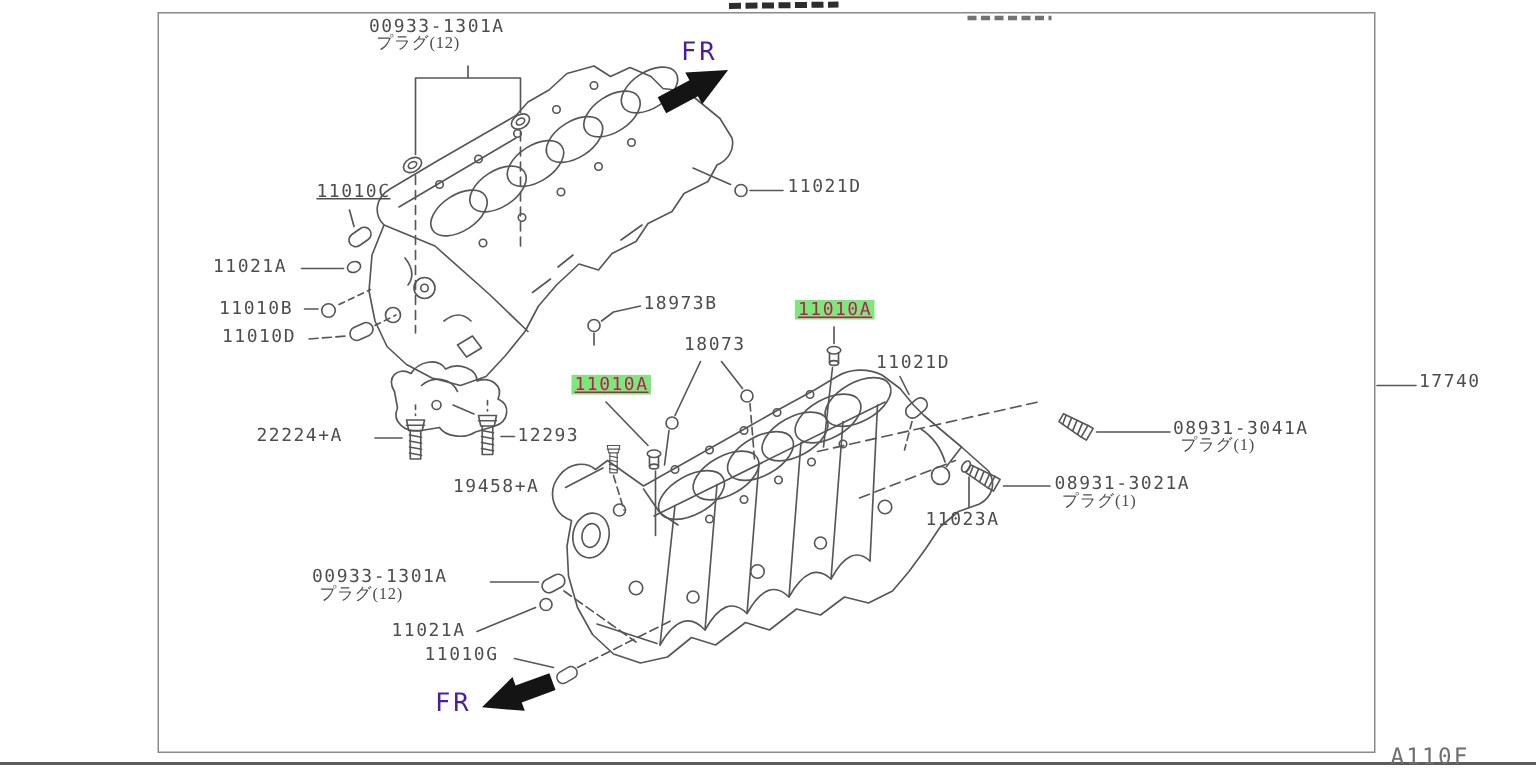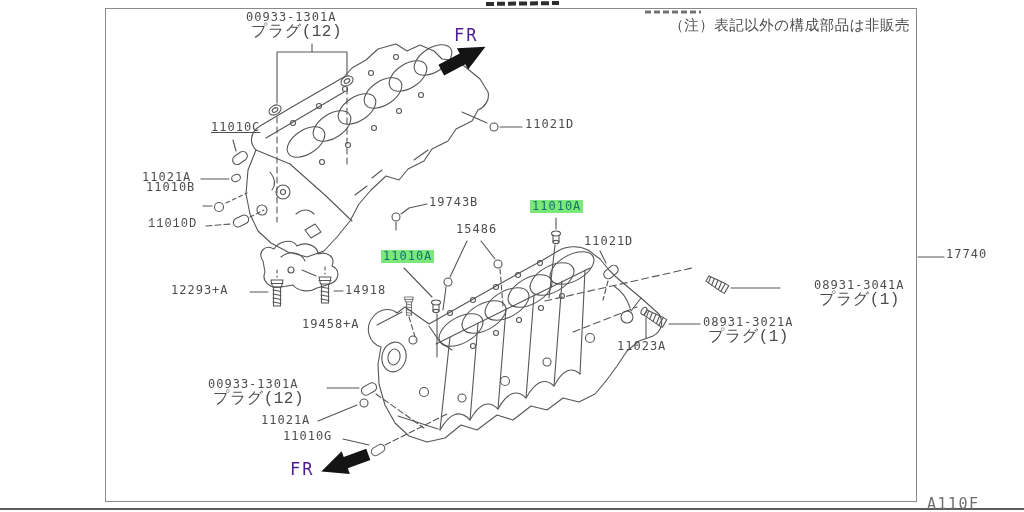--- a/index.html
+++ b/index.html
@@ -5,89 +5,88 @@
   html,body{margin:0;padding:0;}
   body{width:1024px;height:512px;background:#ffffff;overflow:hidden;position:relative;
        font-family:"DejaVu Sans Mono", monospace;}
   .screen{position:absolute;left:0;top:0;width:1024px;height:512px;}
   .frame{position:absolute;left:105px;top:8px;width:812px;height:494px;
          border:1px solid #8a8a8a;box-sizing:border-box;background:#fff;}
   .bottom-rule{position:absolute;left:0;top:508px;width:1024px;height:2px;background:#5c5c5c;}
   svg.art{position:absolute;left:0;top:0;width:1024px;height:512px;}
   .callout{position:absolute;color:#4d4d4d;white-space:nowrap;line-height:1.08;z-index:5;}
   .callout .pn{font-size:12px;letter-spacing:1px;}
-  .callout .sub{font-size:16px;letter-spacing:.5px;padding-left:5px;
-                font-family:Liberation Mono, monospace;}
+  .callout .sub{font-size:11px;letter-spacing:.5px;padding-left:5px;
+                font-family:Liberation Serif, serif;}
   .callout.hl .pn{padding:0 2px;}
   .note{position:absolute;top:16px;left:660px;width:250px;text-align:right;font-size:14.5px;
         letter-spacing:.5px;color:#4d4d4d;font-family:"DejaVu Sans", sans-serif;z-index:5;}
   .fr{position:absolute;font-size:17px;letter-spacing:2px;color:#4c1d95;z-index:5;}
   .fr.top{left:454px;top:25px;}
   .fr.bottom{left:290px;top:459px;}
   .sheet-code{position:absolute;left:927px;top:495px;font-size:15px;letter-spacing:1.5px;
               color:#6e6e6e;z-index:5;}
 </style>
-<style>.callout.hl{background:#7de87a;}.callout.hl .pn{color:#0f766e;}.callout{color:#4d4d4d;}</style></head>
+<style>.callout.hl{background:#7de87a;}.callout.hl .pn{color:#be185d;text-decoration:underline;}.callout{color:#4d4d4d;}</style></head>
 <body>
 
 <div class="screen">
 
   <div class="frame"></div>
   <div class="bottom-rule"></div>
 
-  <div class="note">（注）表記以外の構成部品は非販売</div>
   <div class="fr top">FR</div>
   <div class="fr bottom">FR</div>
   <div class="sheet-code">A110F 0175</div>
 
   <div style="position:absolute;left:0;top:0;">
       <div class="callout" style="left: 246px; top: 11px;">
         <div class="pn">00933-1301A</div>
         <div class="sub">プラグ(12)</div>
       </div>
       <div class="callout" style="left: 211px; top: 121px; text-decoration: underline;">
         <div class="pn">11010C</div>
       </div>
       <div class="callout" style="left: 142px; top: 171px;">
         <div class="pn">11021A</div>
       </div>
-      <div class="callout" style="left: 146px; top: 181px;">
+      <div class="callout" style="left: 146px; top: 199px;">
         <div class="pn">11010B</div>
       </div>
-      <div class="callout" style="left: 148px; top: 218px; font-family: Liberation Mono, monospace;">
+      <div class="callout" style="left: 148px; top: 218px;">
         <div class="pn">11010D</div>
       </div>
       <div class="callout" style="left: 525px; top: 118px;">
         <div class="pn">11021D</div>
       </div>
       <div class="callout" style="left: 429px; top: 196px;">
-        <div class="pn">19743B</div>
+        <div class="pn">18973B</div>
       </div>
       <div class="callout hl" style="left: 530px; top: 200px;">
         <div class="pn">11010A</div>
       </div>
       <div class="callout" style="left: 456px; top: 223px;">
-        <div class="pn">15486</div>
+        <div class="pn">18073</div>
       </div>
       <div class="callout" style="left: 584px; top: 235px;">
         <div class="pn">11021D</div>
       </div>
       <div class="callout hl" style="left: 381px; top: 250px;">
         <div class="pn">11010A</div>
       </div>
       <div class="callout" style="left: 171px; top: 284px;">
-        <div class="pn">12293+A</div>
+        <div class="pn">22224+A</div>
       </div>
       <div class="callout" style="left: 345px; top: 284px;">
-        <div class="pn">14918</div>
+        <div class="pn">12293</div>
       </div>
       <div class="callout" style="left: 302px; top: 318px;">
         <div class="pn">19458+A</div>
       </div>
-      <div class="callout" style="left: 782px; top: 279px; margin-left: 32px;">
+      <div class="callout" style="left: 782px; top: 279px;">
         <div class="pn">08931-3041A</div>
         <div class="sub">プラグ(1)</div>
       </div>
       <div class="callout" style="left: 703px; top: 316px;">
         <div class="pn">08931-3021A</div>
         <div class="sub">プラグ(1)</div>
       </div>
       <div class="callout" style="left: 617px; top: 340px;">
         <div class="pn">11023A</div>
       </div>

